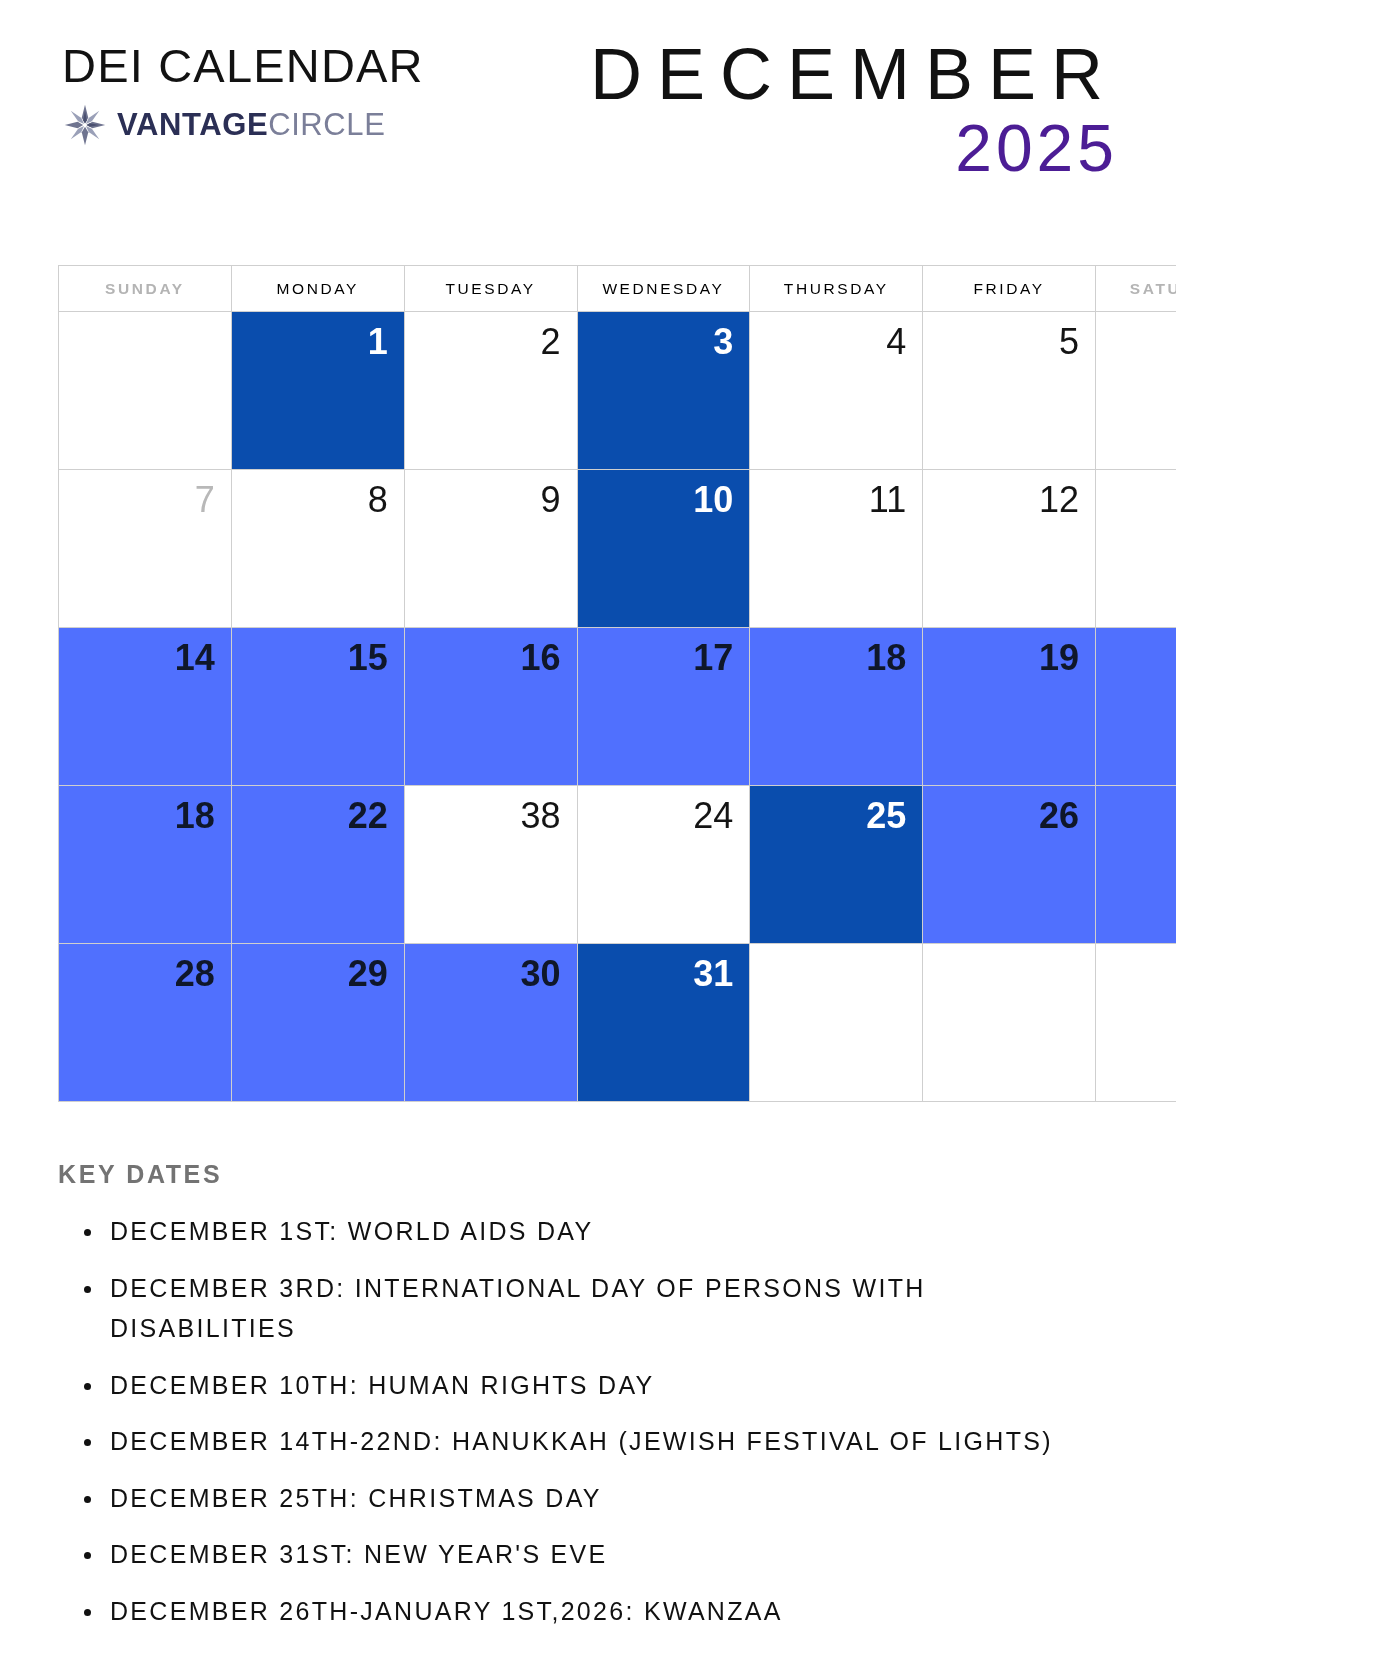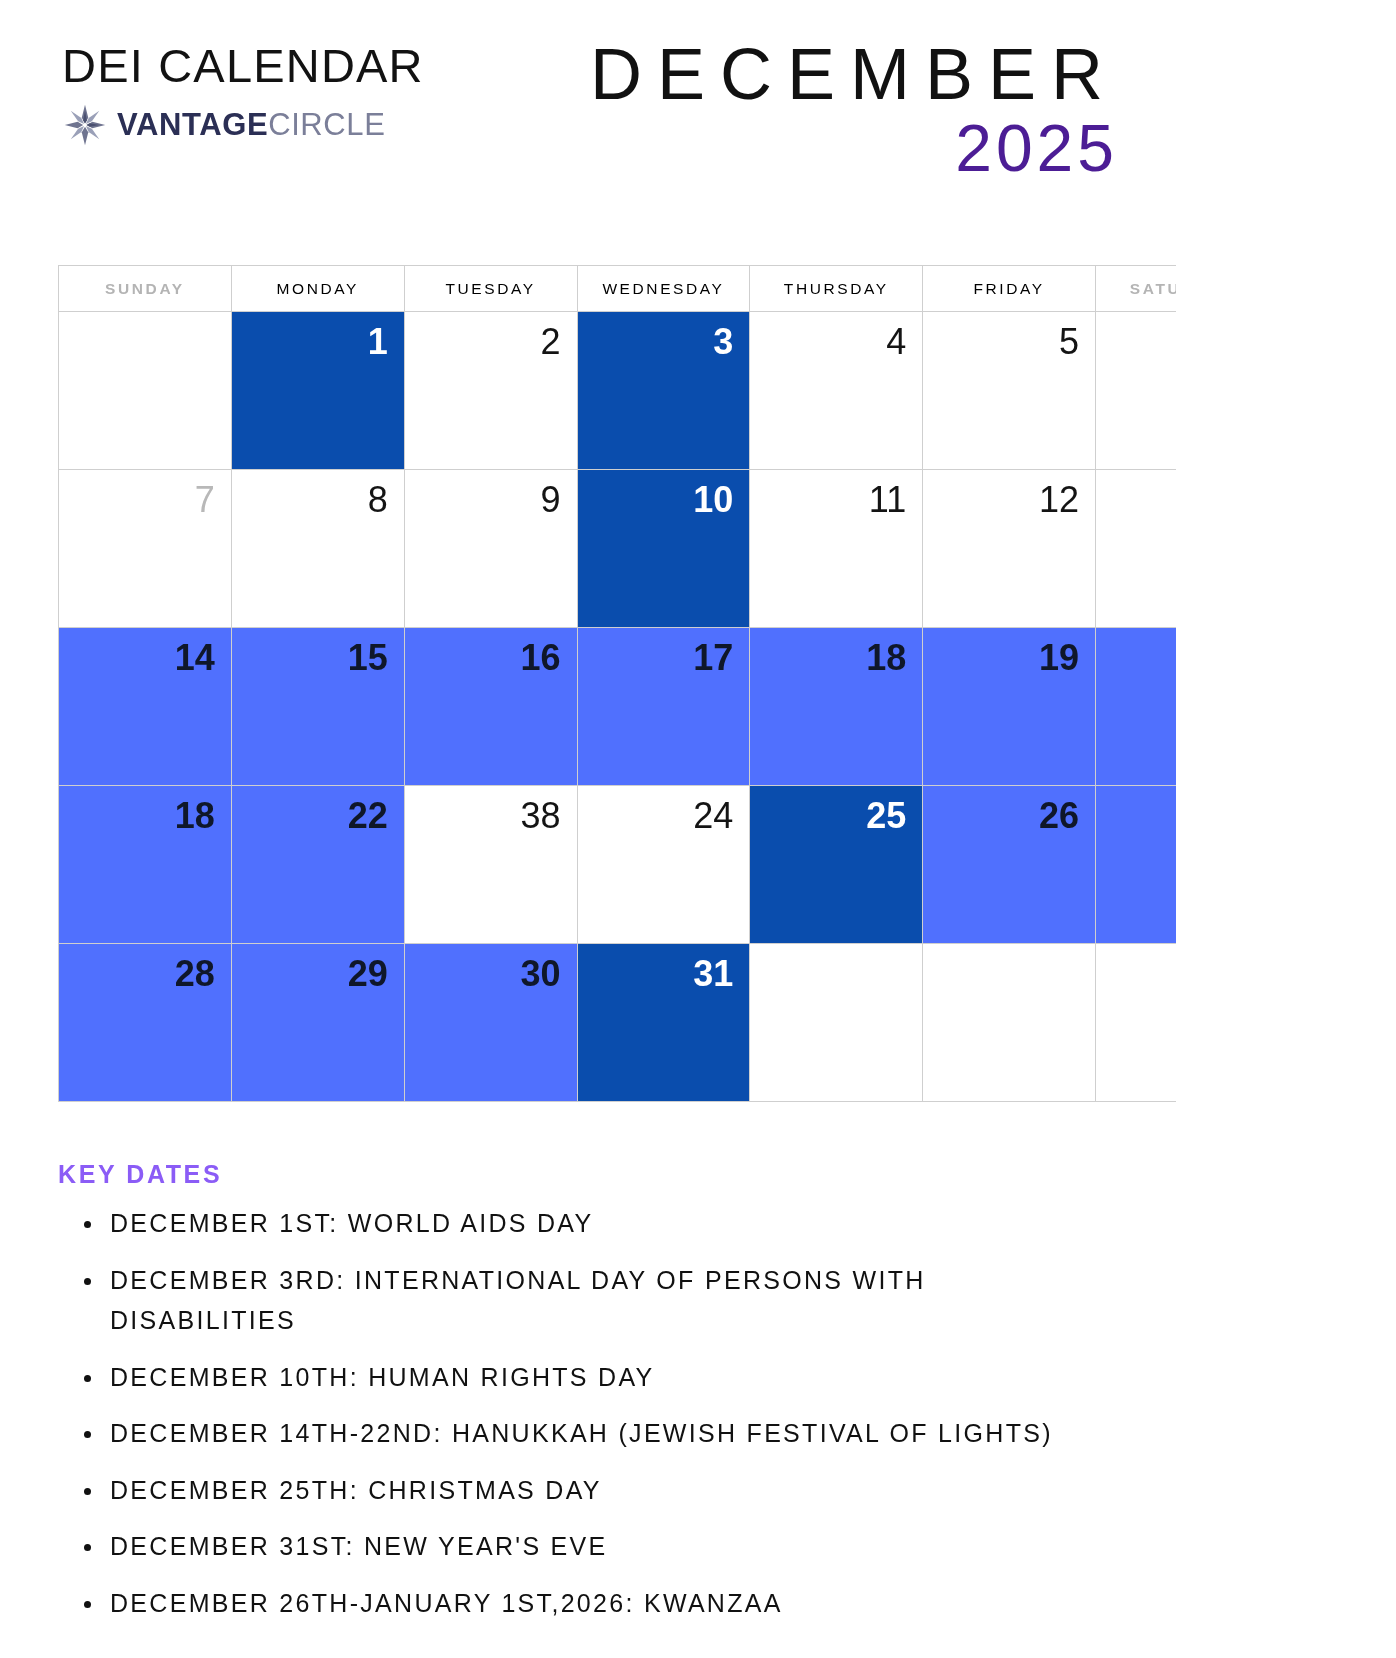--- a/index.html
+++ b/index.html
@@ -140,22 +140,22 @@
 
   
   .keydates {
     margin: 58px 58px 0 58px;
   }
 
   .keydates-title {
     font-size: 25px;
     font-weight: 700;
     letter-spacing: 2.6px;
-    color: #8b5cf6;
-    margin-bottom: 14px;
+    color: #737373;
+    margin-bottom: 22px;
   }
 
   .keydates-list { list-style: none; }
 
   .keydates-list li {
     position: relative;
     padding-left: 52px;
     margin-bottom: 16px;
     font-size: 25px;
     font-weight: 300;

